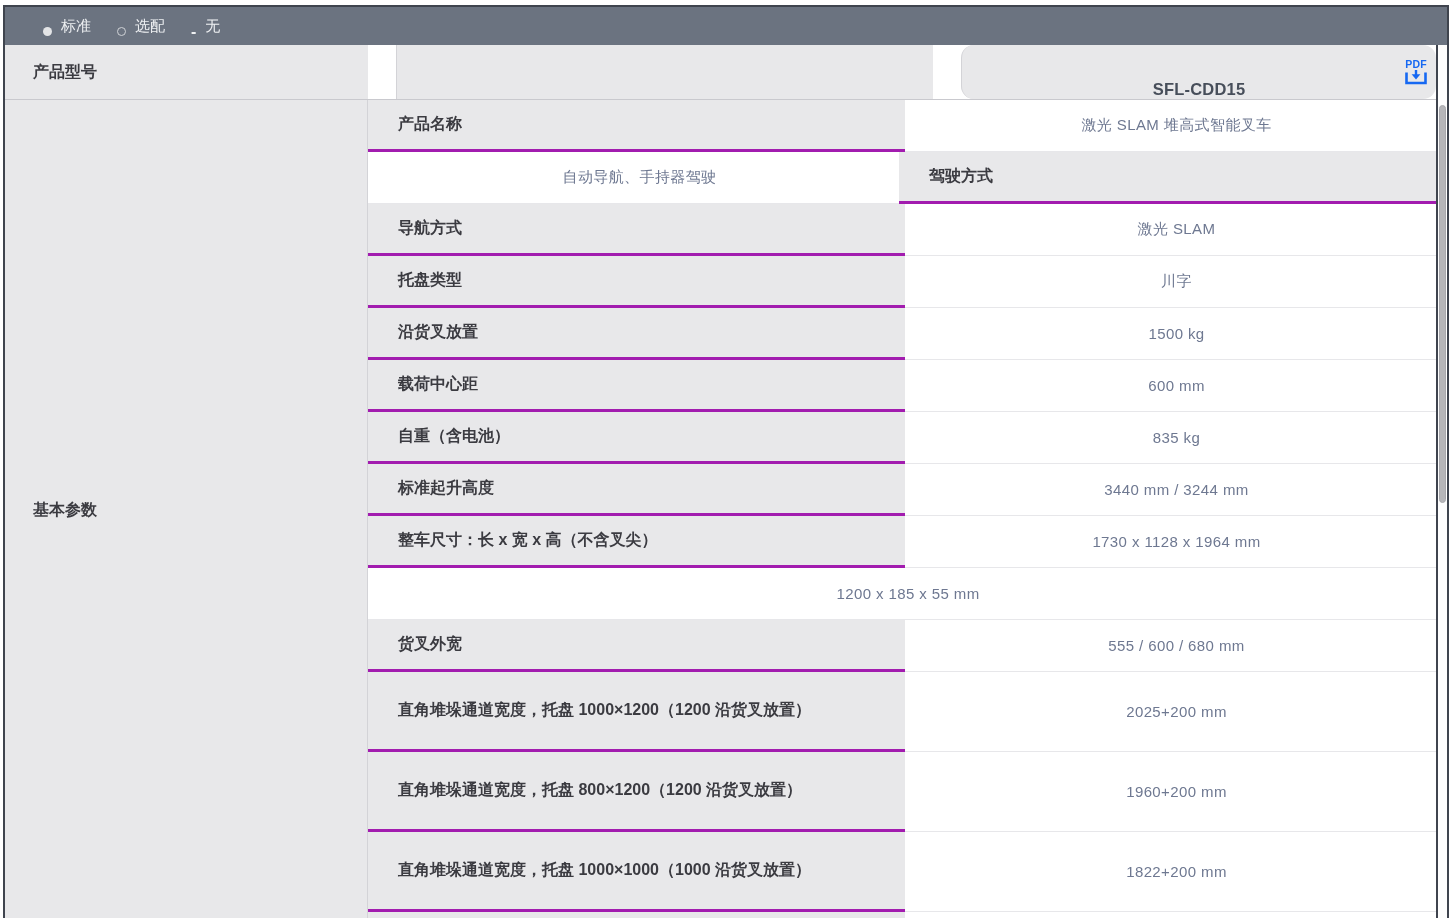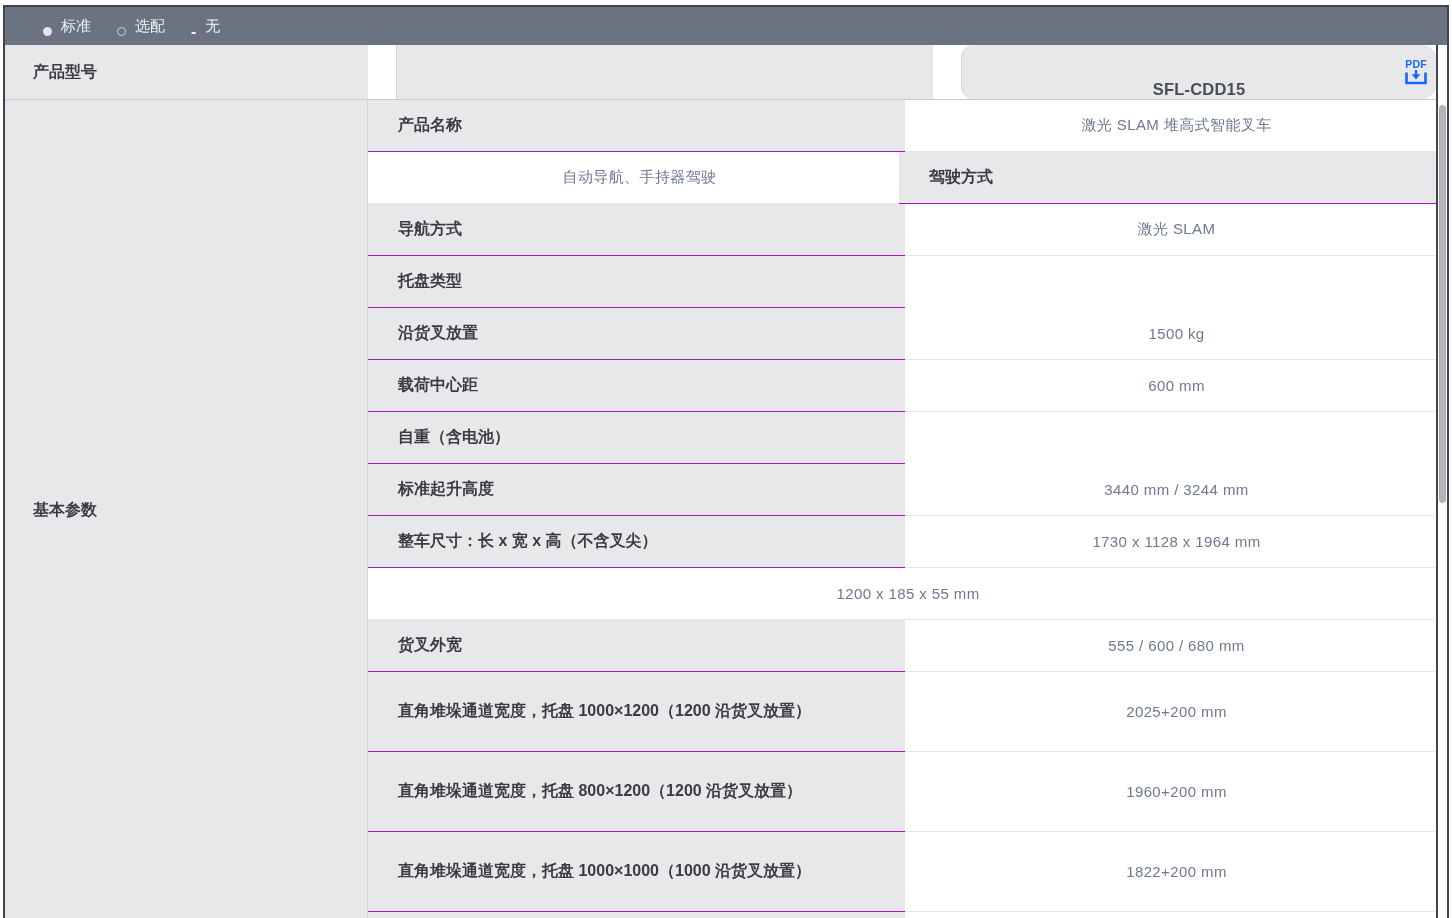--- a/index.html
+++ b/index.html
@@ -41,21 +41,21 @@
   .body{display:flex;}
   .left-cell{width:363px;background:var(--cell-gray);border-right:1px solid #d3d3d7;
     display:flex;align-items:center;padding-left:28px;font-weight:bold;font-size:16px;
     color:var(--label-text);}
   .rows{flex:1;display:flex;flex-direction:column;}
   .row{display:flex;}
   .row.single{height:52px;}
   .row.double{height:80px;}
   .row.partial{height:8px;}
   .cell{height:100%;padding-left:12px;}
-  .cell.label{width:537px;background:var(--cell-gray);border-bottom:1px solid #a21caf;
+  .cell.label{width:537px;background:var(--cell-gray);border-bottom:3px solid #a21caf;
     display:flex;align-items:center;padding:0 32px 0 30px;font-weight:bold;
     font-size:16px;color:var(--label-text);line-height:1.9;}
   .cell.value{flex:1;background:#fff;border-bottom:1px solid #e7e7ea;
     display:flex;align-items:center;justify-content:center;font-size:15px;
     color:var(--value-text);letter-spacing:.4px;}
   .row.partial .cell{border-bottom:none;}
 </style>
 </head>
 <body>
 
@@ -105,31 +105,33 @@
             <div class="row single">
               <div class="cell value">自动导航、手持器驾驶</div>
               <div class="cell label">驾驶方式</div>
             </div>
             <div class="row single">
               <div class="cell label">导航方式</div>
               <div class="cell value">激光 SLAM</div>
             </div>
             <div class="row single">
               <div class="cell label">托盘类型</div>
+              <div class="cell value">川字</div>
             </div>
             <div class="row single">
               <div class="cell label">沿货叉放置</div>
               <div class="cell value">1500 kg</div>
             </div>
             <div class="row single">
               <div class="cell label">载荷中心距</div>
               <div class="cell value">600 mm</div>
             </div>
             <div class="row single">
               <div class="cell label">自重（含电池）</div>
+              <div class="cell value">835 kg</div>
             </div>
             <div class="row single">
               <div class="cell label">标准起升高度</div>
               <div class="cell value">3440 mm / 3244 mm</div>
             </div>
             <div class="row single">
               <div class="cell label">整车尺寸：长 x 宽 x 高（不含叉尖）</div>
               <div class="cell value">1730 x 1128 x 1964 mm</div>
             </div>
             <div class="row single">

